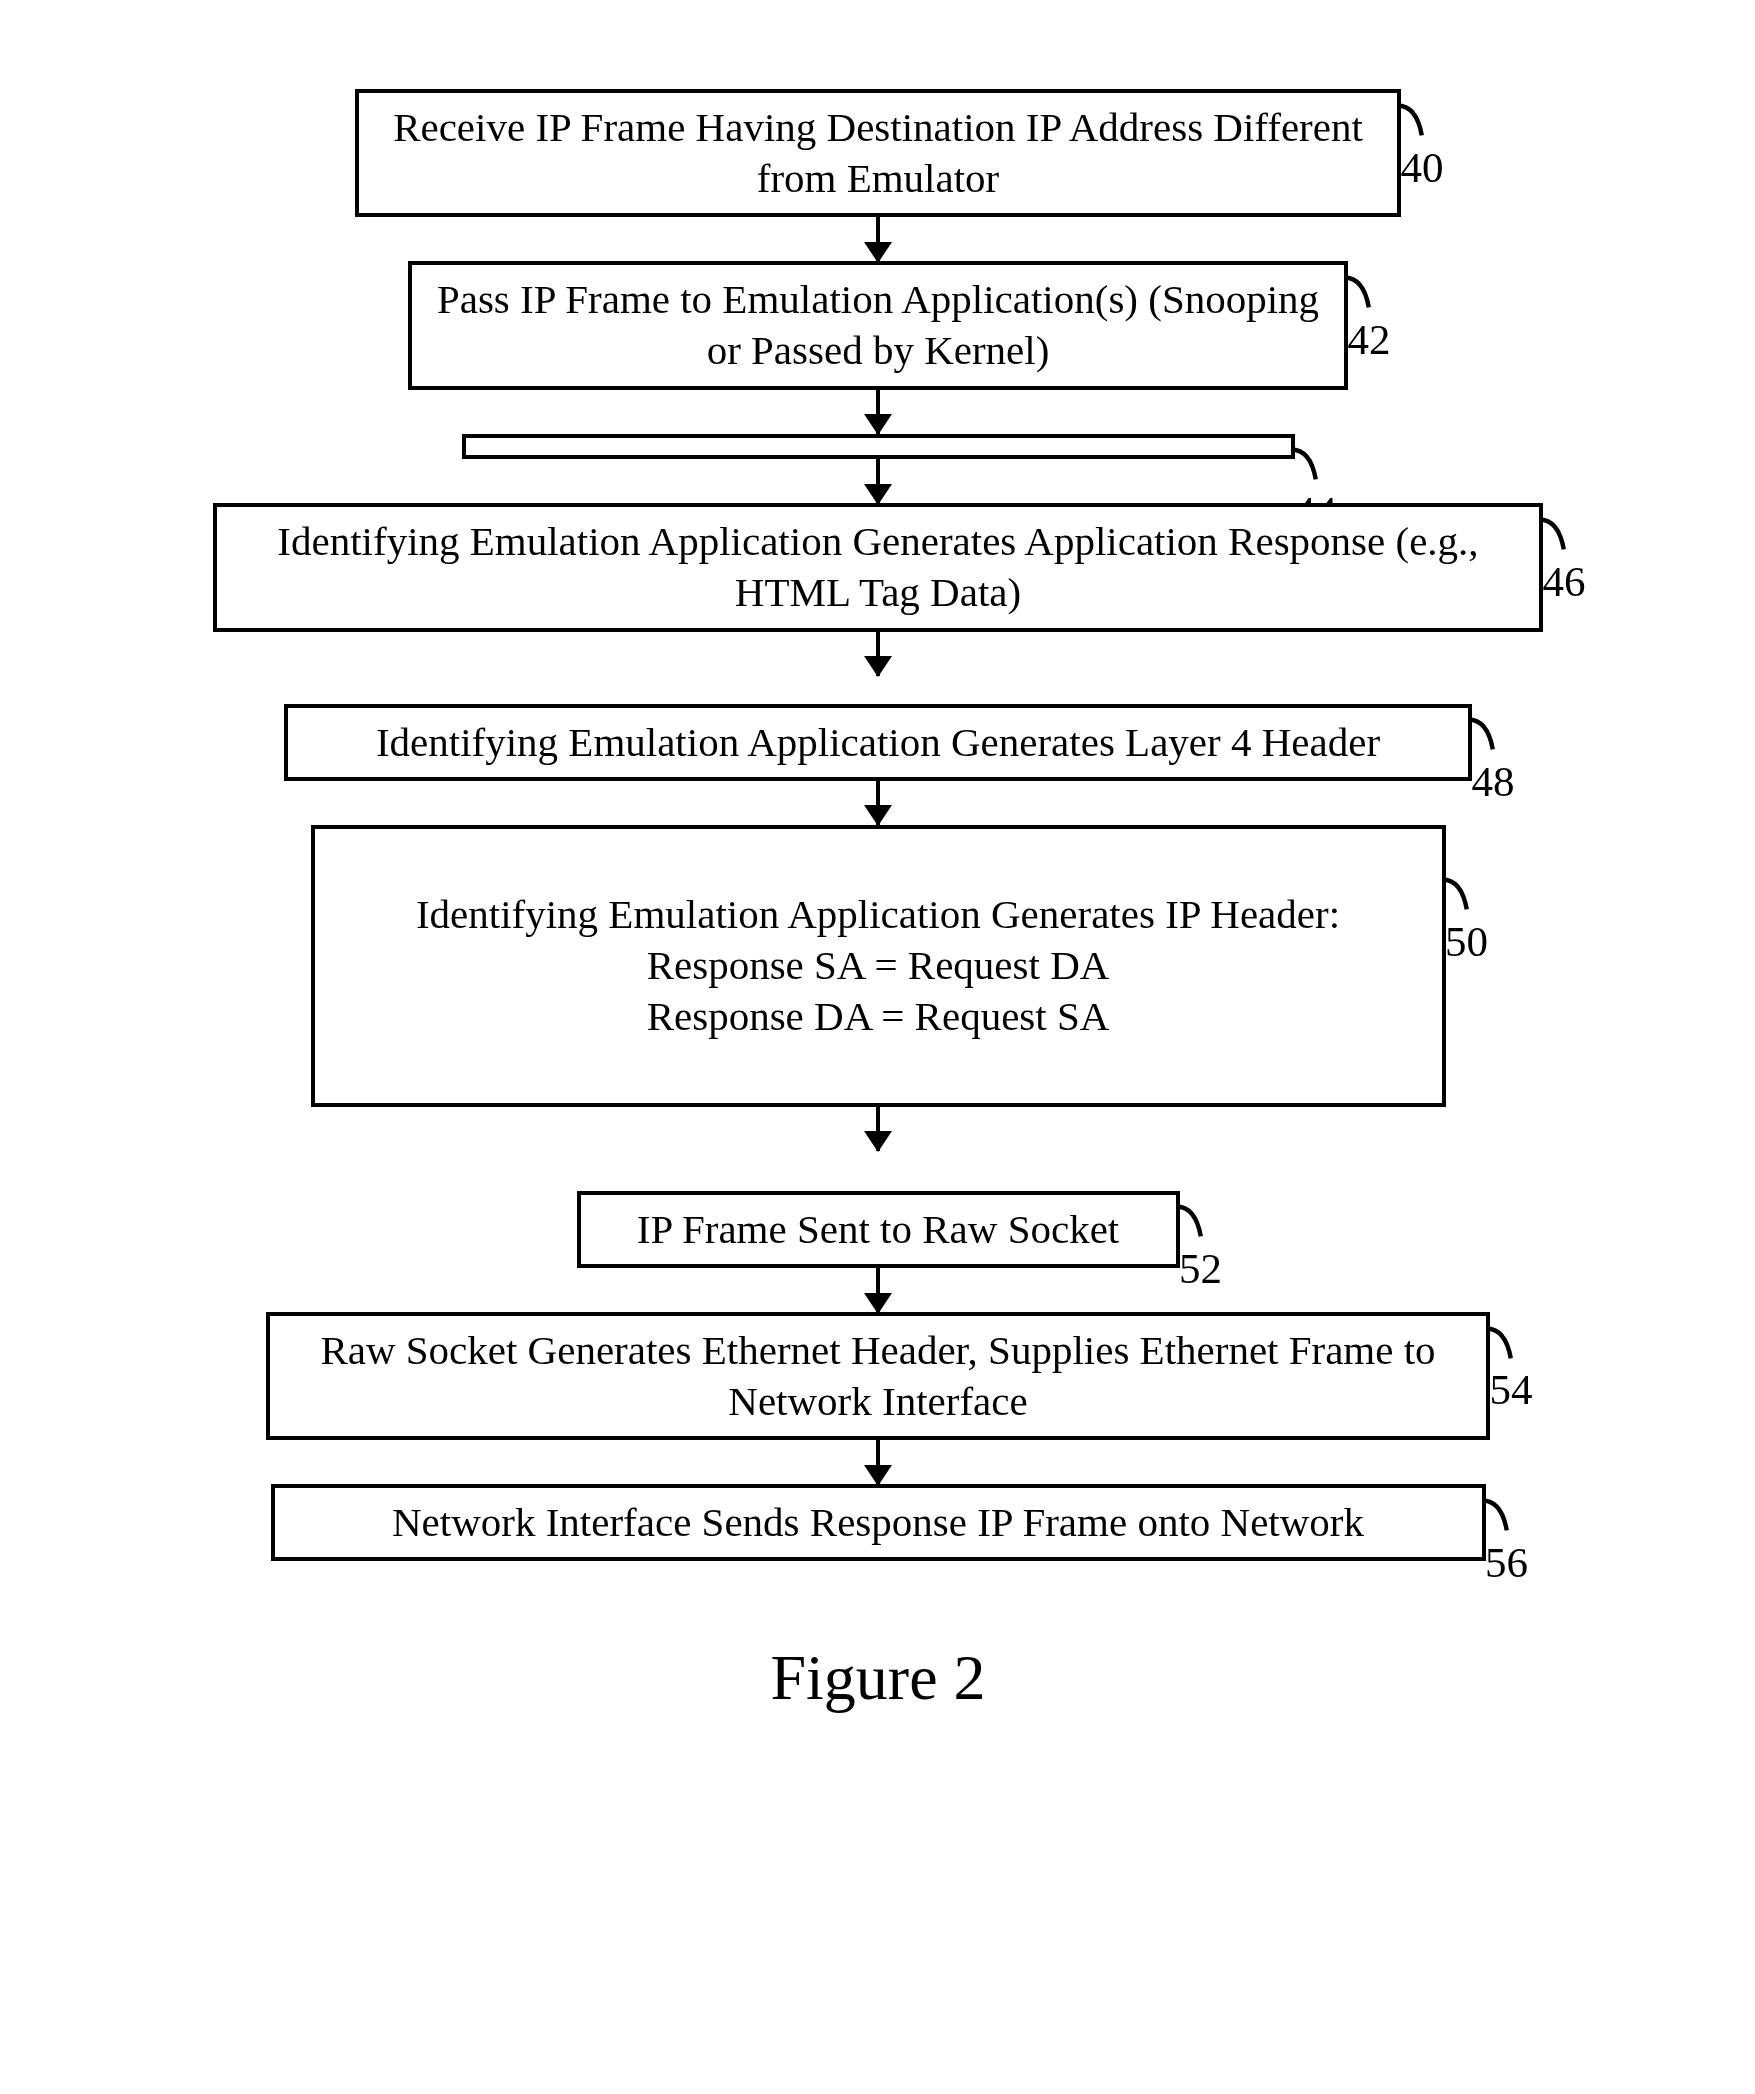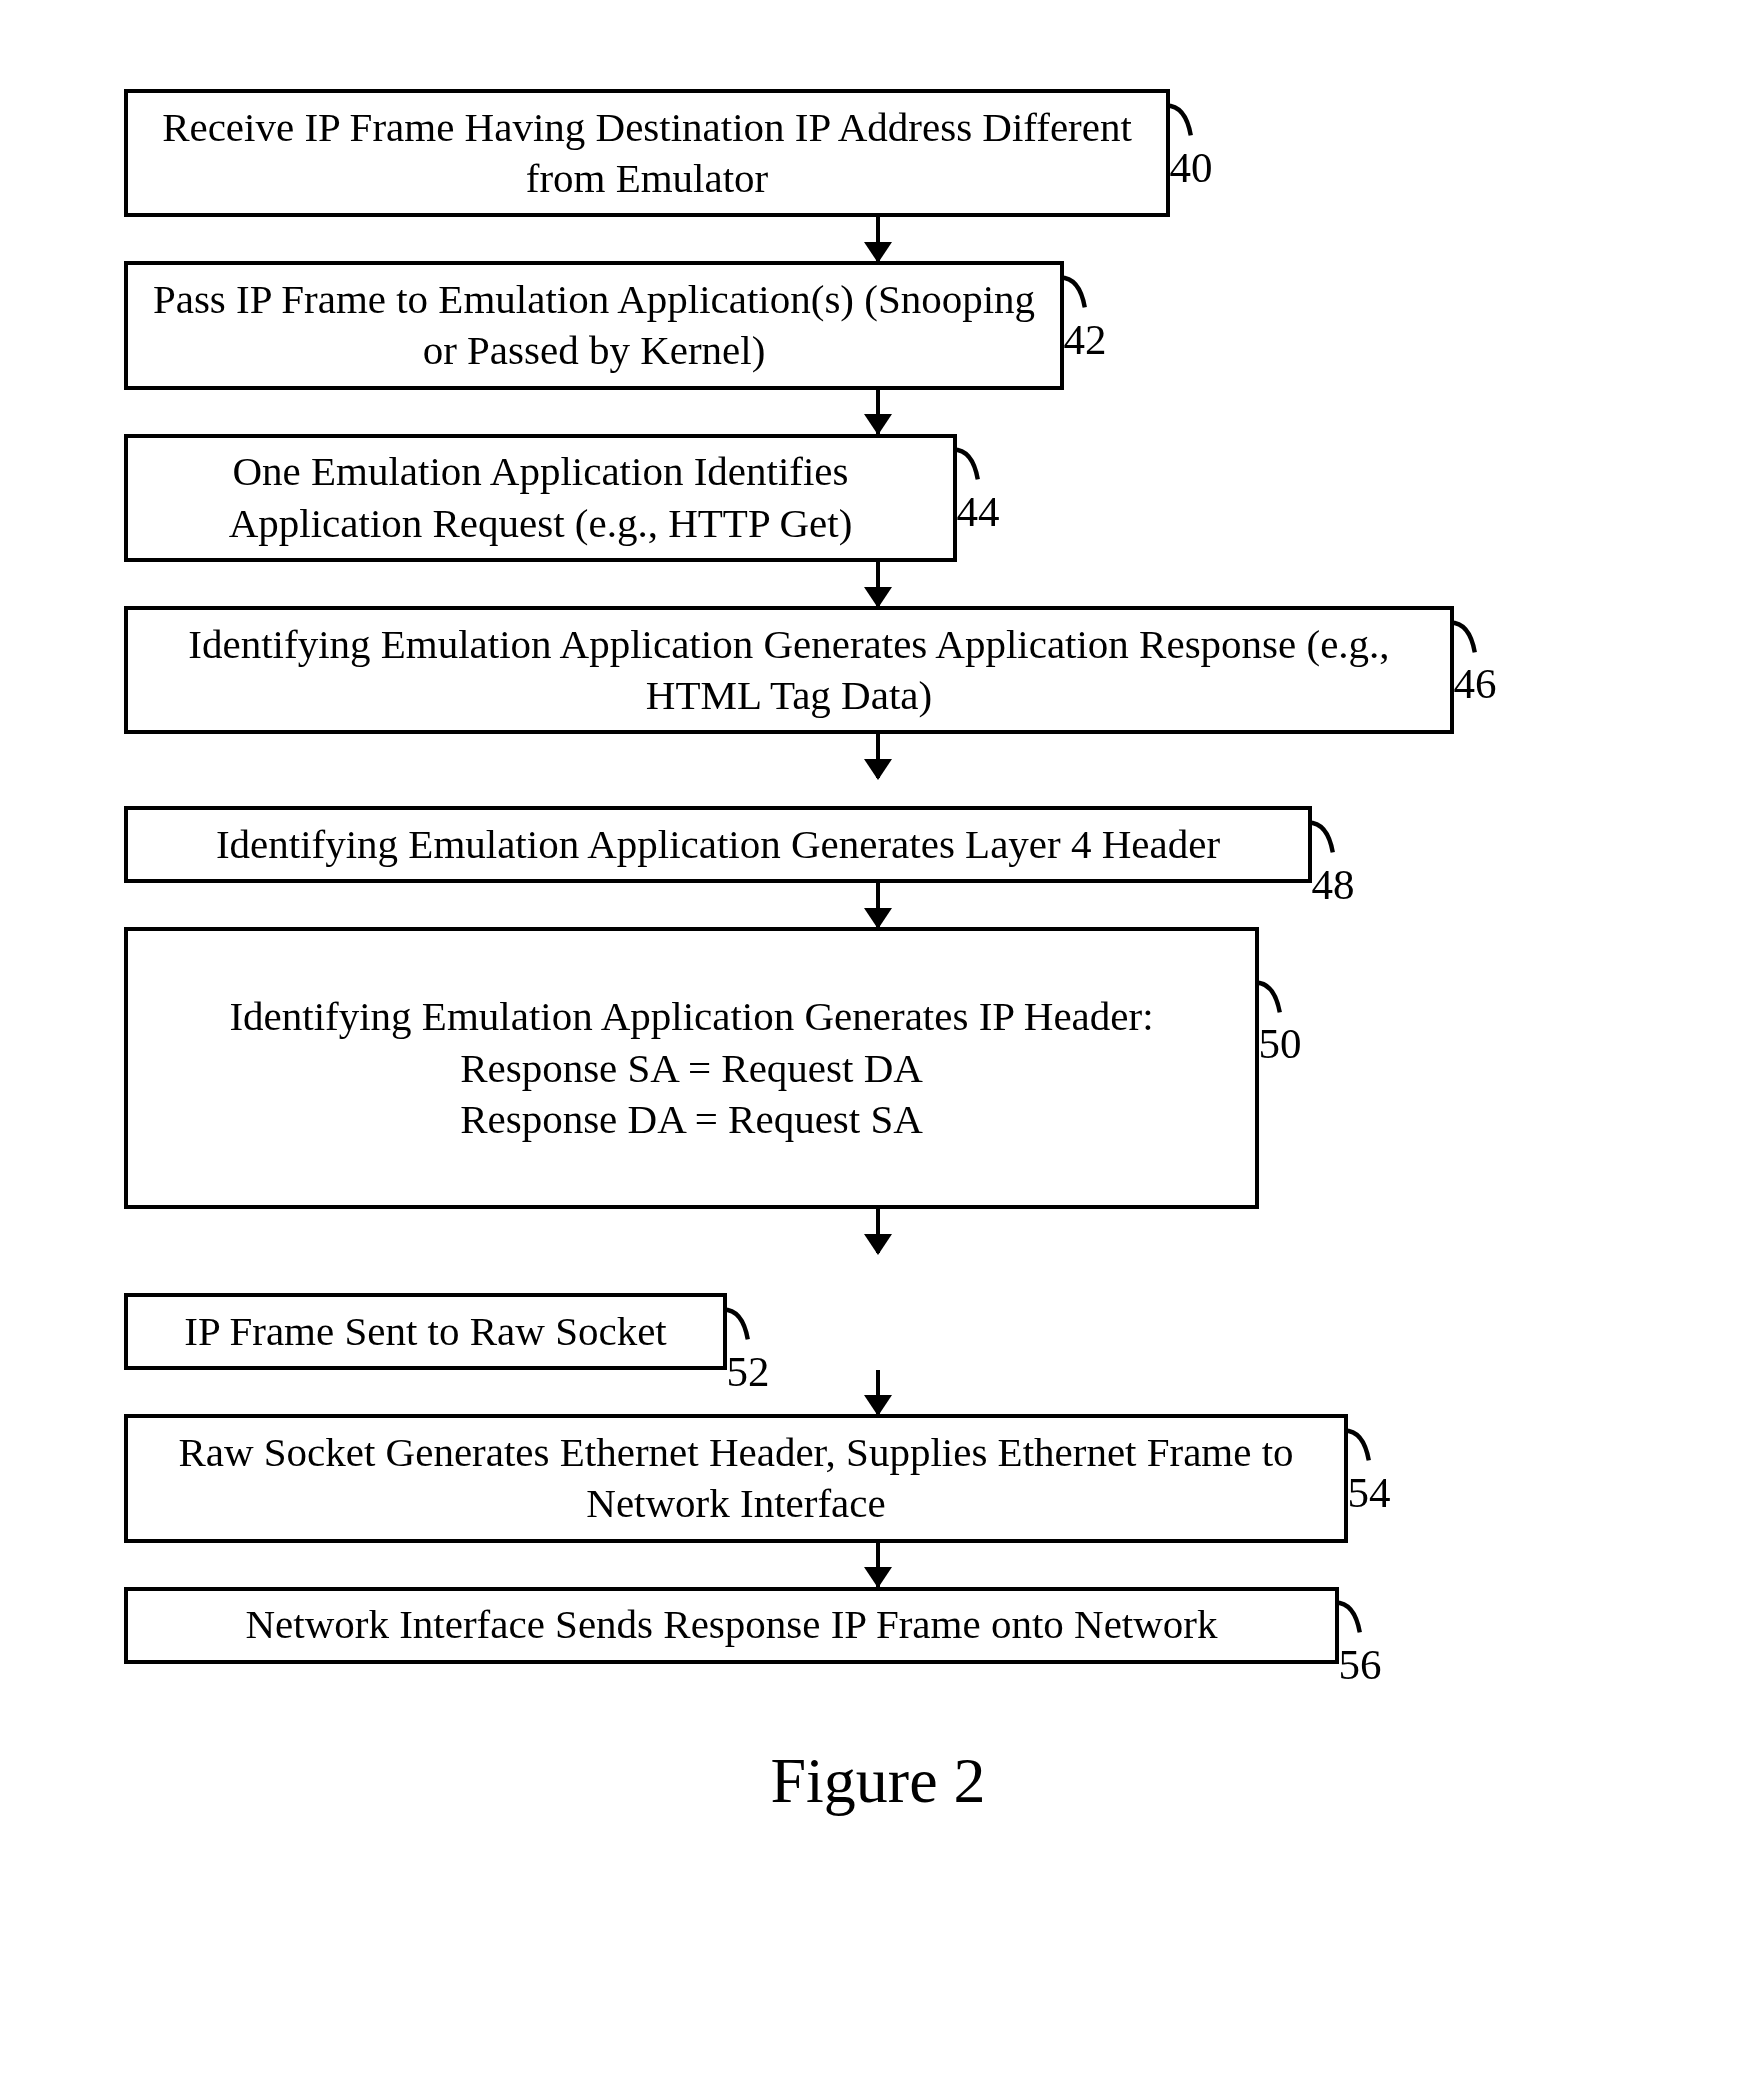--- a/index.html
+++ b/index.html
@@ -16,20 +16,21 @@
     }
     .flowchart {
       display: flex;
       flex-direction: column;
       align-items: center;
       width: 100%;
     }
     .step {
       display: flex;
       align-items: flex-start;
+      justify-content: center;
       width: 100%;
       position: relative;
     }
     .box {
       border: 4.4px solid #000;
       padding: 8.9px 21px;
       text-align: center;
       background: #fff;
       font-size: 41px;
       line-height: 1.25;
@@ -112,21 +113,20 @@
           <span class="tick-text">42</span>
         </div>
       </div>
     </div>
   </div>
   <div class="arrow"></div>
 
   <div class="step">
     <div class="box-wrapper">
       <div class="box" style="width:833px;">
-        <span>One Emulation Application Identifies Application Request (e.g., HTTP Get)</span>
         <div class="tick">
           <svg class="tick-svg" width="39" height="44" viewBox="0 0 44 50">
               <path d="M 0 12 Q 22 12 28 46" stroke="#000" stroke-width="5" fill="none"></path>
             </svg>
           <span class="tick-text">44</span>
         </div>
       </div>
     </div>
   </div>
   <div class="arrow"></div>

